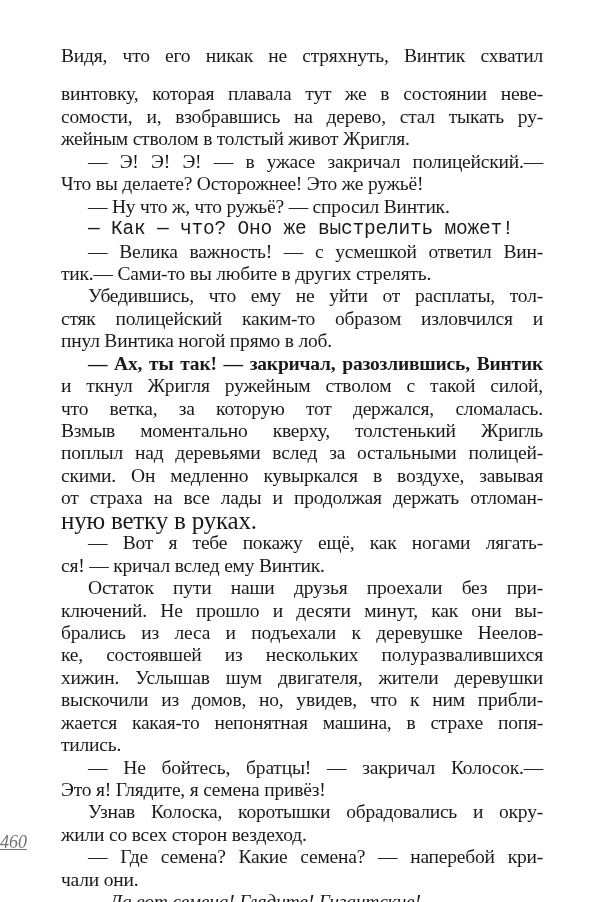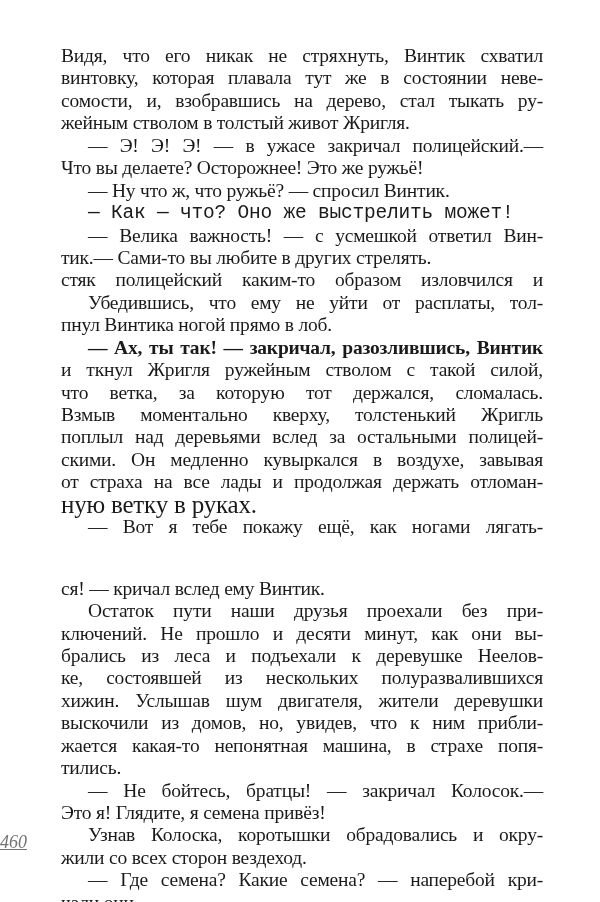--- a/index.html
+++ b/index.html
@@ -49,42 +49,42 @@
       font-family: "Liberation Serif", "DejaVu Serif", serif;
       color: #737373;
       text-decoration: underline;
     }
   </style>
 </head>
 <body>
 
 <div class="page" id="page-body">
     <div class="line" style="display: block; font-size: 19.5px;">Видя, что его никак не стряхнуть, Винтик схватил</div>
-    <div class="line" style="display: block; font-size: 19.5px;">винтовку, которая плавала тут же в состоянии неве-</div>
+    <div class="line" style="display: block; font-size: 19.5px; margin-top: 16px;">винтовку, которая плавала тут же в состоянии неве-</div>
     <div class="line" style="display: block; font-size: 19.5px;">сомости, и, взобравшись на дерево, стал тыкать ру-</div>
     <div class="line last" style="display: block; font-size: 19.5px;">жейным стволом в толстый живот Жригля.</div>
     <div class="line indent" style="display: block; font-size: 19.5px;">— Э! Э! Э! — в ужасе закричал полицейский.—</div>
     <div class="line last" style="display: block; font-size: 19.5px;">Что вы делаете? Осторожнее! Это же ружьё!</div>
     <div class="line indent last" style="display: block; font-size: 19.5px;">— Ну что ж, что ружьё? — спросил Винтик.</div>
     <div class="line indent last" style="display: block; font-size: 19.5px; font-family: Liberation Mono, monospace;">— Как — что? Оно же выстрелить может!</div>
     <div class="line indent" style="display: block; font-size: 19.5px;">— Велика важность! — с усмешкой ответил Вин-</div>
     <div class="line last" style="display: block; font-size: 19.5px;">тик.— Сами-то вы любите в других стрелять.</div>
+    <div class="line indent" style="display: block; font-size: 19.5px;">Убедившись, что ему не уйти от расплаты, тол-</div>
     <div class="line" style="display: block; font-size: 19.5px;">стяк полицейский каким-то образом изловчился и</div>
-    <div class="line indent" style="display: block; font-size: 19.5px;">Убедившись, что ему не уйти от расплаты, тол-</div>
     <div class="line last" style="display: block; font-size: 19.5px;">пнул Винтика ногой прямо в лоб.</div>
     <div class="line indent" style="display: block; font-size: 19.5px; font-weight: bold;">— Ах, ты так! — закричал, разозлившись, Винтик</div>
     <div class="line" style="display: block; font-size: 19.5px;">и ткнул Жригля ружейным стволом с такой силой,</div>
     <div class="line" style="display: block; font-size: 19.5px;">что ветка, за которую тот держался, сломалась.</div>
     <div class="line" style="display: block; font-size: 19.5px;">Взмыв моментально кверху, толстенький Жригль</div>
     <div class="line" style="display: block; font-size: 19.5px;">поплыл над деревьями вслед за остальными полицей-</div>
     <div class="line" style="display: block; font-size: 19.5px;">скими. Он медленно кувыркался в воздухе, завывая</div>
     <div class="line" style="display: block; font-size: 19.5px;">от страха на все лады и продолжая держать отломан-</div>
     <div class="line last" style="display: block; font-size: 25px;">ную ветку в руках.</div>
     <div class="line indent" style="display: block; font-size: 19.5px;">— Вот я тебе покажу ещё, как ногами лягать-</div>
-    <div class="line last" style="display: block; font-size: 19.5px; margin-top: 39px;">ся! — кричал вслед ему Винтик.</div>
+    <div class="line last" style="display: block; font-size: 19.5px;">ся! — кричал вслед ему Винтик.</div>
     <div class="line indent" style="display: block; font-size: 19.5px;">Остаток пути наши друзья проехали без при-</div>
     <div class="line" style="display: block; font-size: 19.5px;">ключений. Не прошло и десяти минут, как они вы-</div>
     <div class="line" style="display: block; font-size: 19.5px;">брались из леса и подъехали к деревушке Неелов-</div>
     <div class="line" style="display: block; font-size: 19.5px;">ке, состоявшей из нескольких полуразвалившихся</div>
     <div class="line" style="display: block; font-size: 19.5px;">хижин. Услышав шум двигателя, жители деревушки</div>
     <div class="line" style="display: block; font-size: 19.5px;">выскочили из домов, но, увидев, что к ним прибли-</div>
     <div class="line" style="display: block; font-size: 19.5px;">жается какая-то непонятная машина, в страхе попя-</div>
     <div class="line last" style="display: block; font-size: 19.5px;">тились.</div>
     <div class="line indent" style="display: block; font-size: 19.5px;">— Не бойтесь, братцы! — закричал Колосок.—</div>
     <div class="line last" style="display: block; font-size: 19.5px;">Это я! Глядите, я семена привёз!</div>

